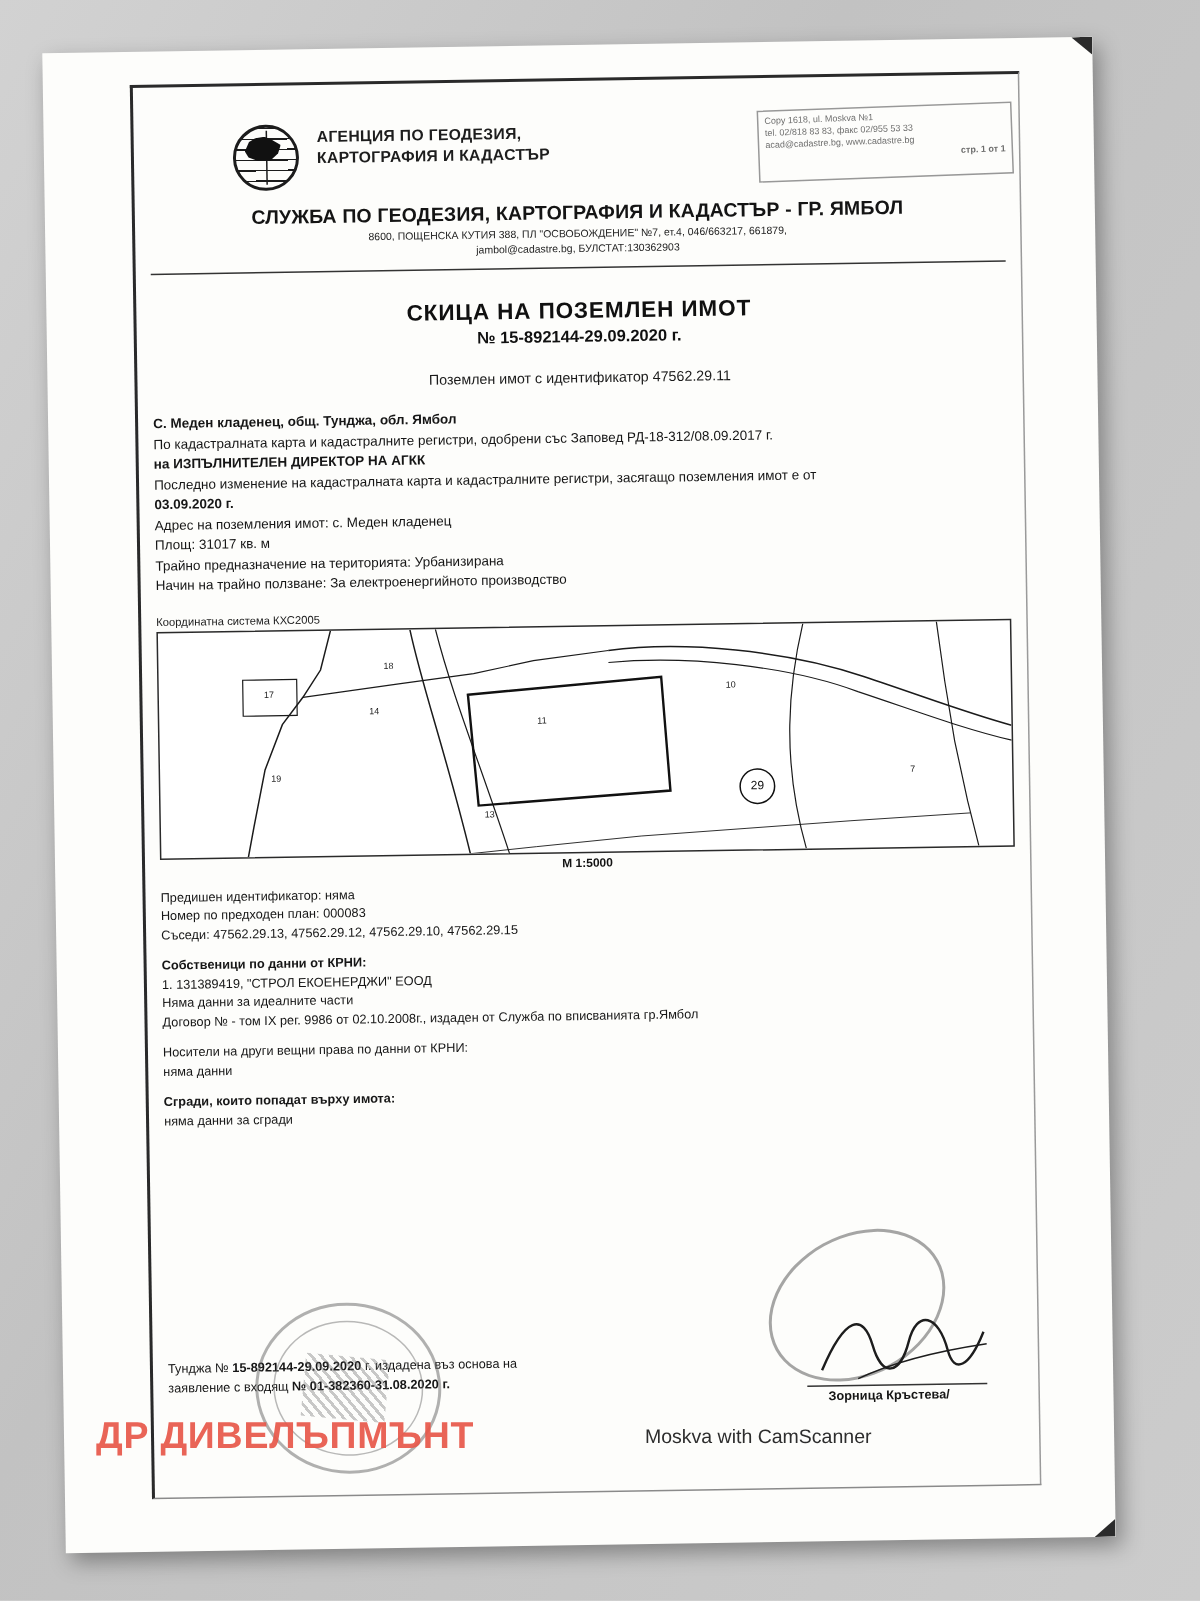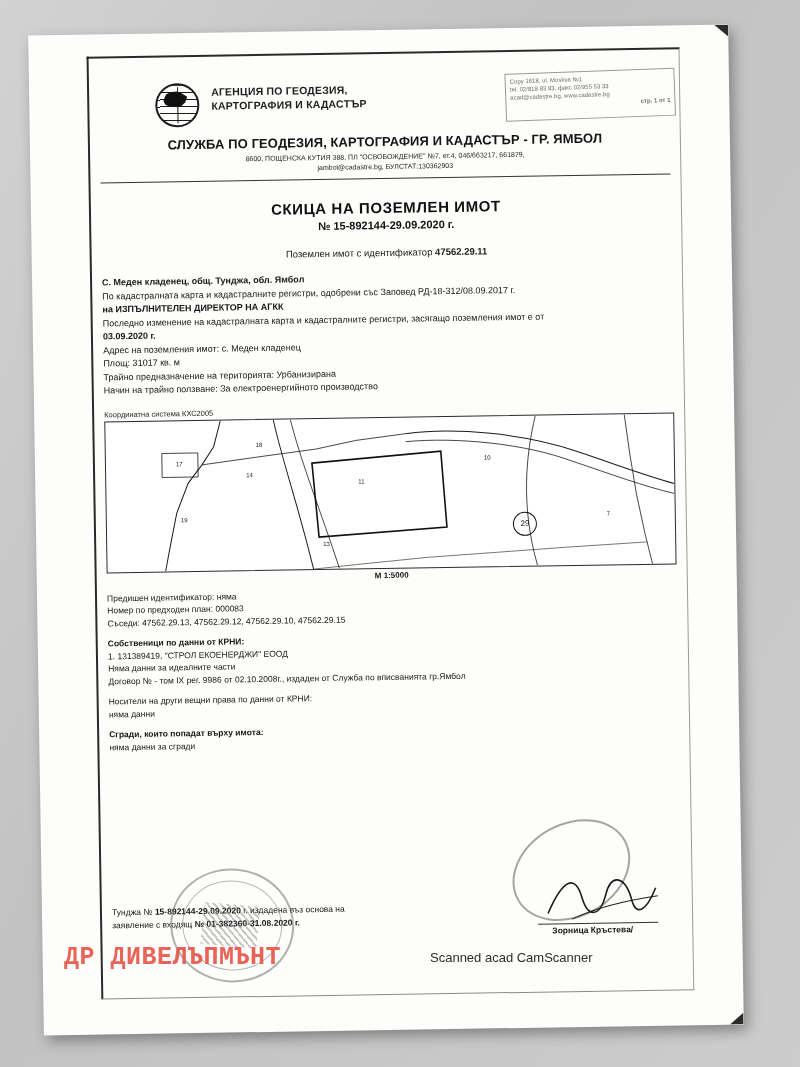--- a/index.html
+++ b/index.html
@@ -160,21 +160,21 @@
     font-weight: bold;
     margin-top: 3px;
     color: #101010;
   }
   .doc-identifier {
     text-align: center;
     font-size: 9.5px;
     margin-top: 16px;
     color: #1a1a1a;
   }
-  .doc-identifier b { font-weight: bold; }
+  .doc-identifier b { font-weight: normal; }
 
   
   .body-block {
     margin-top: 14px;
     font-size: 9px;
     color: #161616;
     line-height: 13.5px;
   }
   .body-block .b { font-weight: bold; }
   .body-block p { margin: 0; }
@@ -305,21 +305,20 @@
   
   .watermark {
     position: absolute;
     left: 64px;
     top: 943px;
     font-size: 25px;
     font-weight: bold;
     color: #e8584a;
     letter-spacing: 0.5px;
     opacity: 0.92;
-    font-family: Liberation Mono, monospace;
   }
   .camscanner {
     position: absolute;
     left: 430px;
     top: 950px;
     font-size: 13px;
     color: #2d2d2d;
   }
 </style>
 </head>
@@ -400,21 +399,21 @@
             <rect x="56" y="32" width="36" height="24" fill="none" stroke="#1b1b1b" stroke-width="0.8"></rect>
           </svg>
           <div class="plot-label" style="left:70px;  top:40px;">17</div>
           <div class="plot-label" style="left:150px; top:22px;">18</div>
           <div class="plot-label" style="left:140px; top:52px;">14</div>
           <div class="plot-label" style="left:252px; top:60px;">11</div>
           <div class="plot-label" style="left:378px; top:38px;">10</div>
           <div class="plot-label" style="left:74px;  top:96px;">19</div>
           <div class="plot-label" style="left:216px; top:122px;">13</div>
           <div class="plot-label" style="left:500px; top:96px;">7</div>
-          <div class="plot-circle" style="left:406px; top:96px;">29</div>
+          <div class="plot-circle" style="left:386px; top:96px;">29</div>
         </div>
         <div class="map-scale">М 1:5000</div>
       </div>
 
       <div class="info-block">
         <div>Предишен идентификатор: няма</div>
         <div>Номер по предходен план: 000083</div>
         <div>Съседи: 47562.29.13, 47562.29.12, 47562.29.10, 47562.29.15</div>
       </div>
 
@@ -454,13 +453,13 @@
       <path d="M6 46 C22 10, 34 8, 40 30 C46 52, 58 50, 64 28 C70 6, 84 10, 90 34 C94 50, 104 46, 114 22" fill="none" stroke="#1d1d1d" stroke-width="1.6"></path>
       <path d="M30 52 C56 40, 86 34, 116 30" fill="none" stroke="#1d1d1d" stroke-width="1"></path>
     </svg>
     <div class="sign-line"></div>
     <div class="sign-name">Зорница Кръстева/</div>
 
   </div>
 </div>
 
 <div class="watermark">ДР ДИВЕЛЪПМЪНТ</div>
-<div class="camscanner">Scanned acad CamScanner</div>
+<div class="camscanner">Moskva with CamScanner</div>
 
 </body></html>

